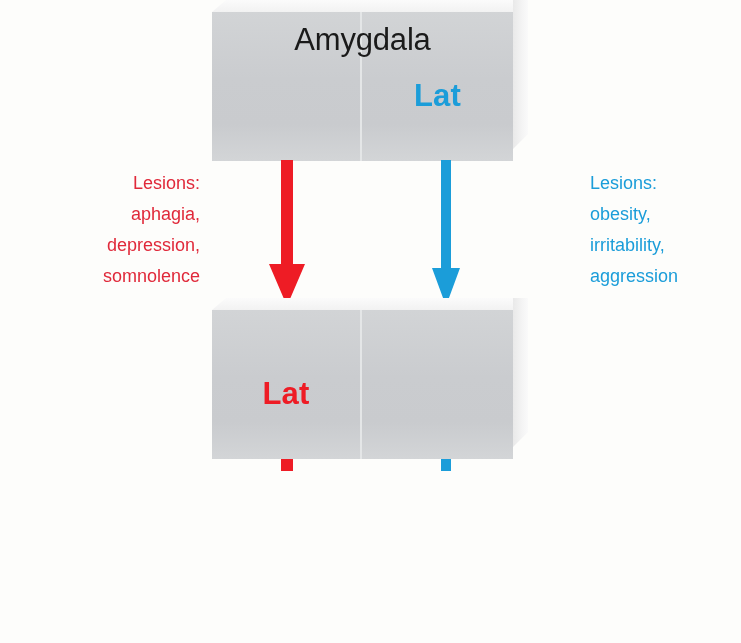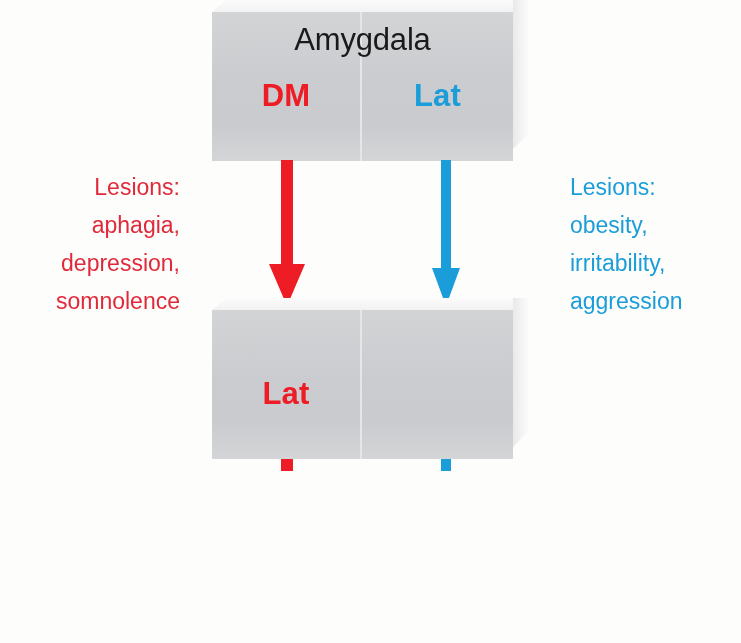--- a/index.html
+++ b/index.html
@@ -82,23 +82,24 @@
 
   
   .arrow {
     position: absolute;
   }
   .arrow svg { display: block; }
 
   
   .caption {
     position: absolute;
-    font-size: 23px;
-    line-height: 38px;
+    font-size: 18px;
+    line-height: 31px;
     white-space: pre-line;
+    padding-left: 20px;
   }
   #caption-left {
     left: 0px;
     top: 168px;
     width: 180px;
     text-align: right;
     color: #e0293a;
   }
   #caption-right {
     left: 570px;
@@ -119,21 +120,20 @@
 <body>
 
 <div id="canvas">
 
   <div class="box3d" id="box-amygdala">
     <div class="box-top"></div>
     <div class="box-side"></div>
     <div class="box-front">
       <div class="box-divider"></div>
       <div class="box-title">Amygdala</div>
-      <div class="box-label left" style="color:#ee1c25">DM</div>
       <div class="box-label right" style="color:#1b9dd9">Lat</div>
     </div>
   </div>
 
   <div class="arrow" id="arrow-dm-lat" style="left:264px; top:160px;">
     <svg width="46" height="146" viewBox="0 0 46 146">
       <path d="M17,0 L29,0 L29,104 L41,104 L23,146 L5,104 L17,104 Z" fill="#ee1c25"></path>
     </svg>
   </div>
 

